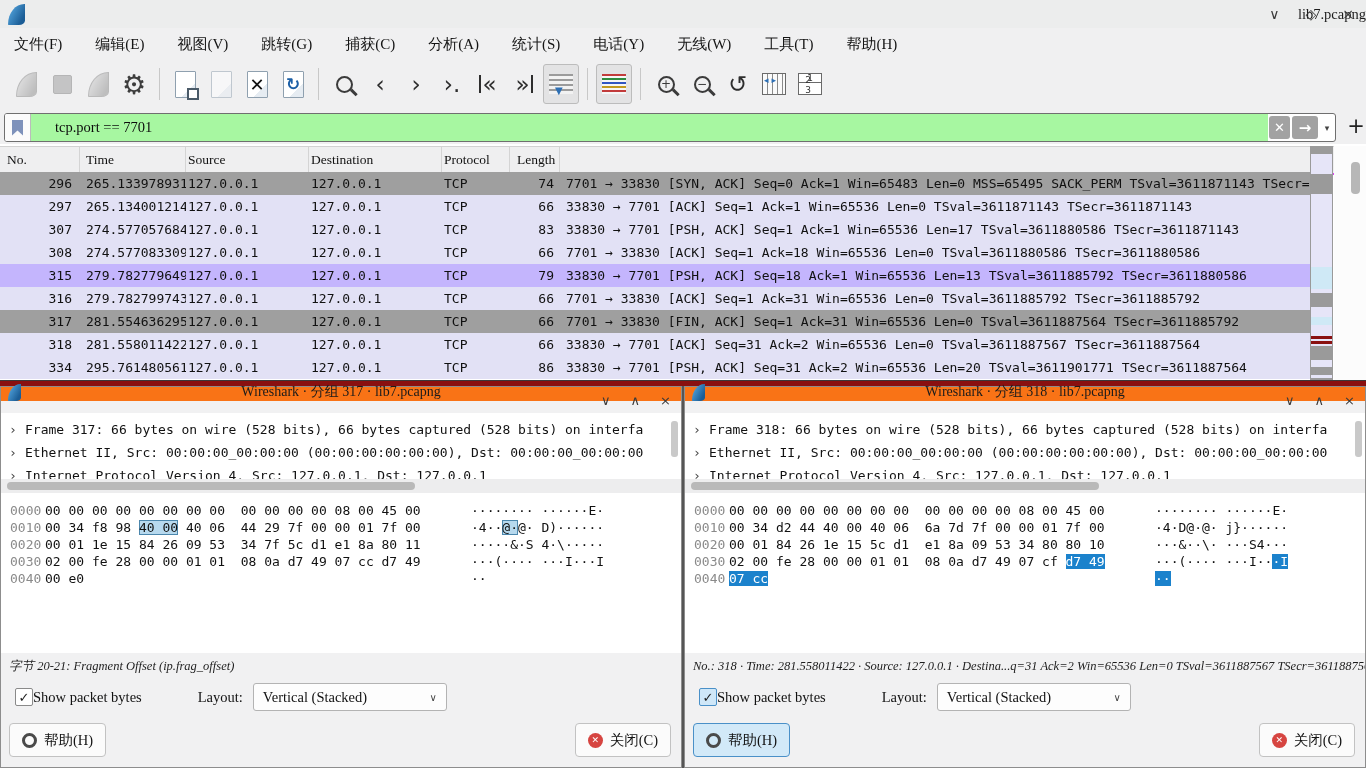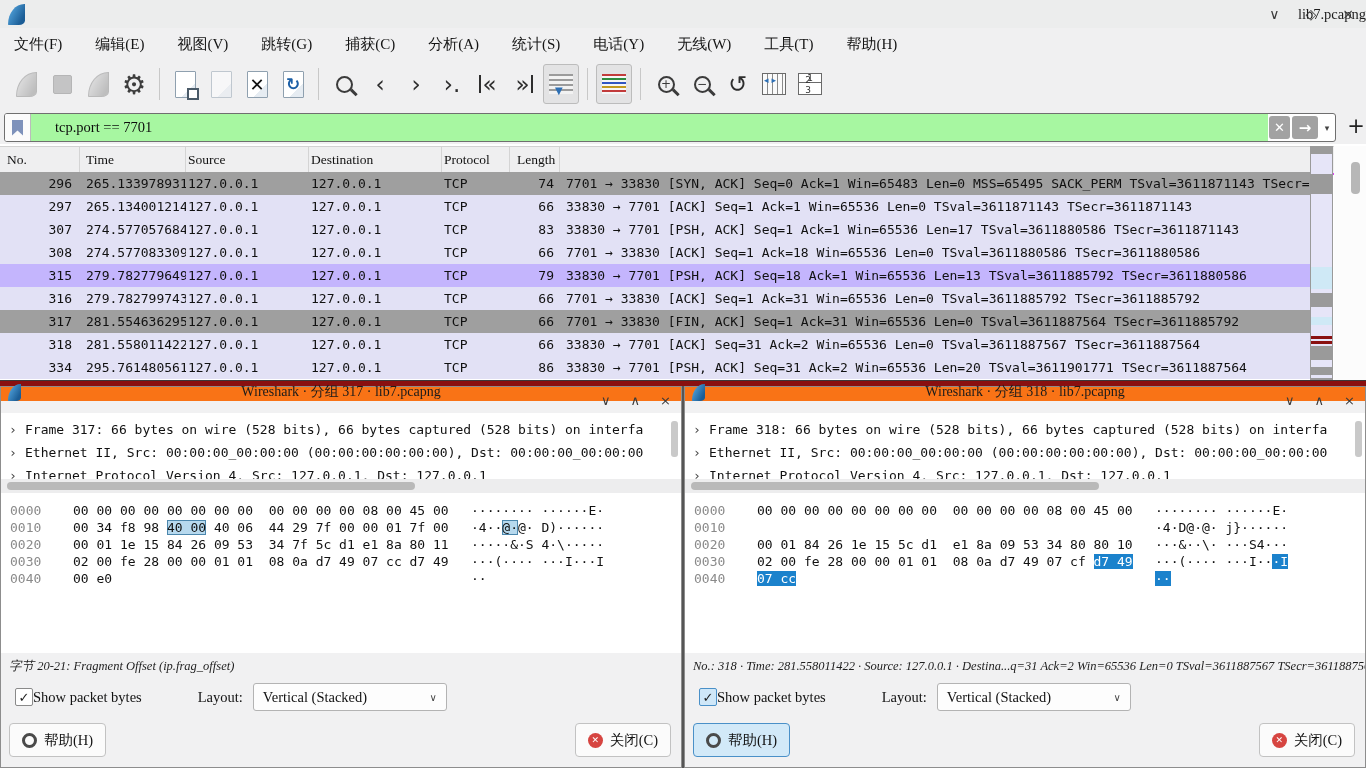--- a/index.html
+++ b/index.html
@@ -101,21 +101,21 @@
              font-size:13px;color:#3a3a3a;font-family:"DejaVu Sans",sans-serif;z-index:2}
   .treepanel{position:absolute;top:26px;left:0;right:0;height:66px;background:#fff;overflow:hidden;
              font-family:"DejaVu Sans Mono","Liberation Mono",monospace;font-size:13px;padding-top:5px;box-sizing:border-box}
   .trow{height:23px;line-height:23px;white-space:nowrap;padding-left:24px;position:relative}
   .trow .exp{position:absolute;left:8px;top:0;font-size:13px;color:#444}
   .vsb{position:absolute;right:3px;top:34px;width:7px;height:36px;background:#c9c9c9;border-radius:3px}
   .hsbrow{position:absolute;top:92px;left:0;right:0;height:14px;background:#ededee}
   .hsb{position:absolute;left:6px;top:3px;width:408px;height:8px;background:#b9b9b9;border-radius:4px}
   .hexpanel{position:absolute;top:106px;left:0;right:0;height:160px;background:#fff;overflow:hidden;
             font-family:"DejaVu Sans Mono","Liberation Mono",monospace;font-size:13px;padding-top:9px;box-sizing:border-box}
-  .hexline{height:17px;line-height:17px;position:relative;padding-left:72px}
+  .hexline{height:17px;line-height:17px;position:relative;padding-left:44px}
   .hexline .off{position:absolute;left:9px;color:#8a8a8a}
   .hexline .hx,.hexline .as{white-space:pre}
   .hexline .as{position:absolute;left:470px}
   .dlg[data-idx="0"] .hl{background:#b7d9ee;box-shadow:inset 0 0 0 1px #4c87ad}
   .dlg[data-idx="1"] .hl{background:#1b82cc;color:#fff}
   .dstatus{position:absolute;top:266px;left:0;right:0;height:26px;display:flex;align-items:center;
            padding-left:8px;font-size:12.5px;font-style:italic;color:#1d1d1d;white-space:nowrap;overflow:hidden}
   .dcontrols{position:absolute;top:292px;left:0;right:0;height:36px;display:flex;align-items:center;font-size:14.5px}
   .cbx{width:16px;height:16px;border:1px solid #8a8a8a;border-radius:2px;background:#fff;margin-left:14px;
        display:flex;align-items:center;justify-content:center;font-size:13px;font-weight:bold;color:#1c1c1c;
@@ -416,21 +416,21 @@
         <div class="trow"><span class="exp">›</span><span>Frame 318: 66 bytes on wire (528 bits), 66 bytes captured (528 bits) on interfa</span></div>
         <div class="trow"><span class="exp">›</span><span>Ethernet II, Src: 00:00:00_00:00:00 (00:00:00:00:00:00), Dst: 00:00:00_00:00:00</span></div>
         <div class="trow"><span class="exp">›</span><span>Internet Protocol Version 4, Src: 127.0.0.1, Dst: 127.0.0.1</span></div>
       </div>
     <div class="vsb"></div>
     <div class="hsbrow">
         <div class="hsb"></div>
       </div>
     <div class="hexpanel">
         <div class="hexline"><span class="off">0000</span><span class="hx">00 00 00 00 00 00 00 00  00 00 00 00 08 00 45 00</span><span class="as">········ ······E·</span></div>
-        <div class="hexline"><span class="off">0010</span><span class="as">·4·D@·@· j}······</span></div>
+        <div class="hexline"><span class="off">0010</span><span class="hx">00 34 d2 44 40 00 40 06  6a 7d 7f 00 00 01 7f 00</span><span class="as">·4·D@·@· j}······</span></div>
         <div class="hexline"><span class="off">0020</span><span class="hx">00 01 84 26 1e 15 5c d1  e1 8a 09 53 34 80 80 10</span><span class="as">···&amp;··\· ···S4···</span></div>
         <div class="hexline"><span class="off">0030</span><span class="hx">02 00 fe 28 00 00 01 01  08 0a d7 49 07 cf <span class="hl">d7 49</span></span><span class="as">···(···· ···I··<span class="hl">·I</span></span></div>
         <div class="hexline"><span class="off">0040</span><span class="hx"><span class="hl">07 cc</span></span><span class="as"><span class="hl">··</span></span></div>
       </div>
     <div class="dstatus">No.: 318 · Time: 281.558011422 · Source: 127.0.0.1 · Destina...q=31 Ack=2 Win=65536 Len=0 TSval=3611887567 TSecr=3611887564</div>
     <div class="dcontrols">
       <div class="cbx focused">✓</div>
       <span class="cbxlabel">Show packet bytes</span>
       <span class="laylabel">Layout:</span>
       <div class="dropdown">

